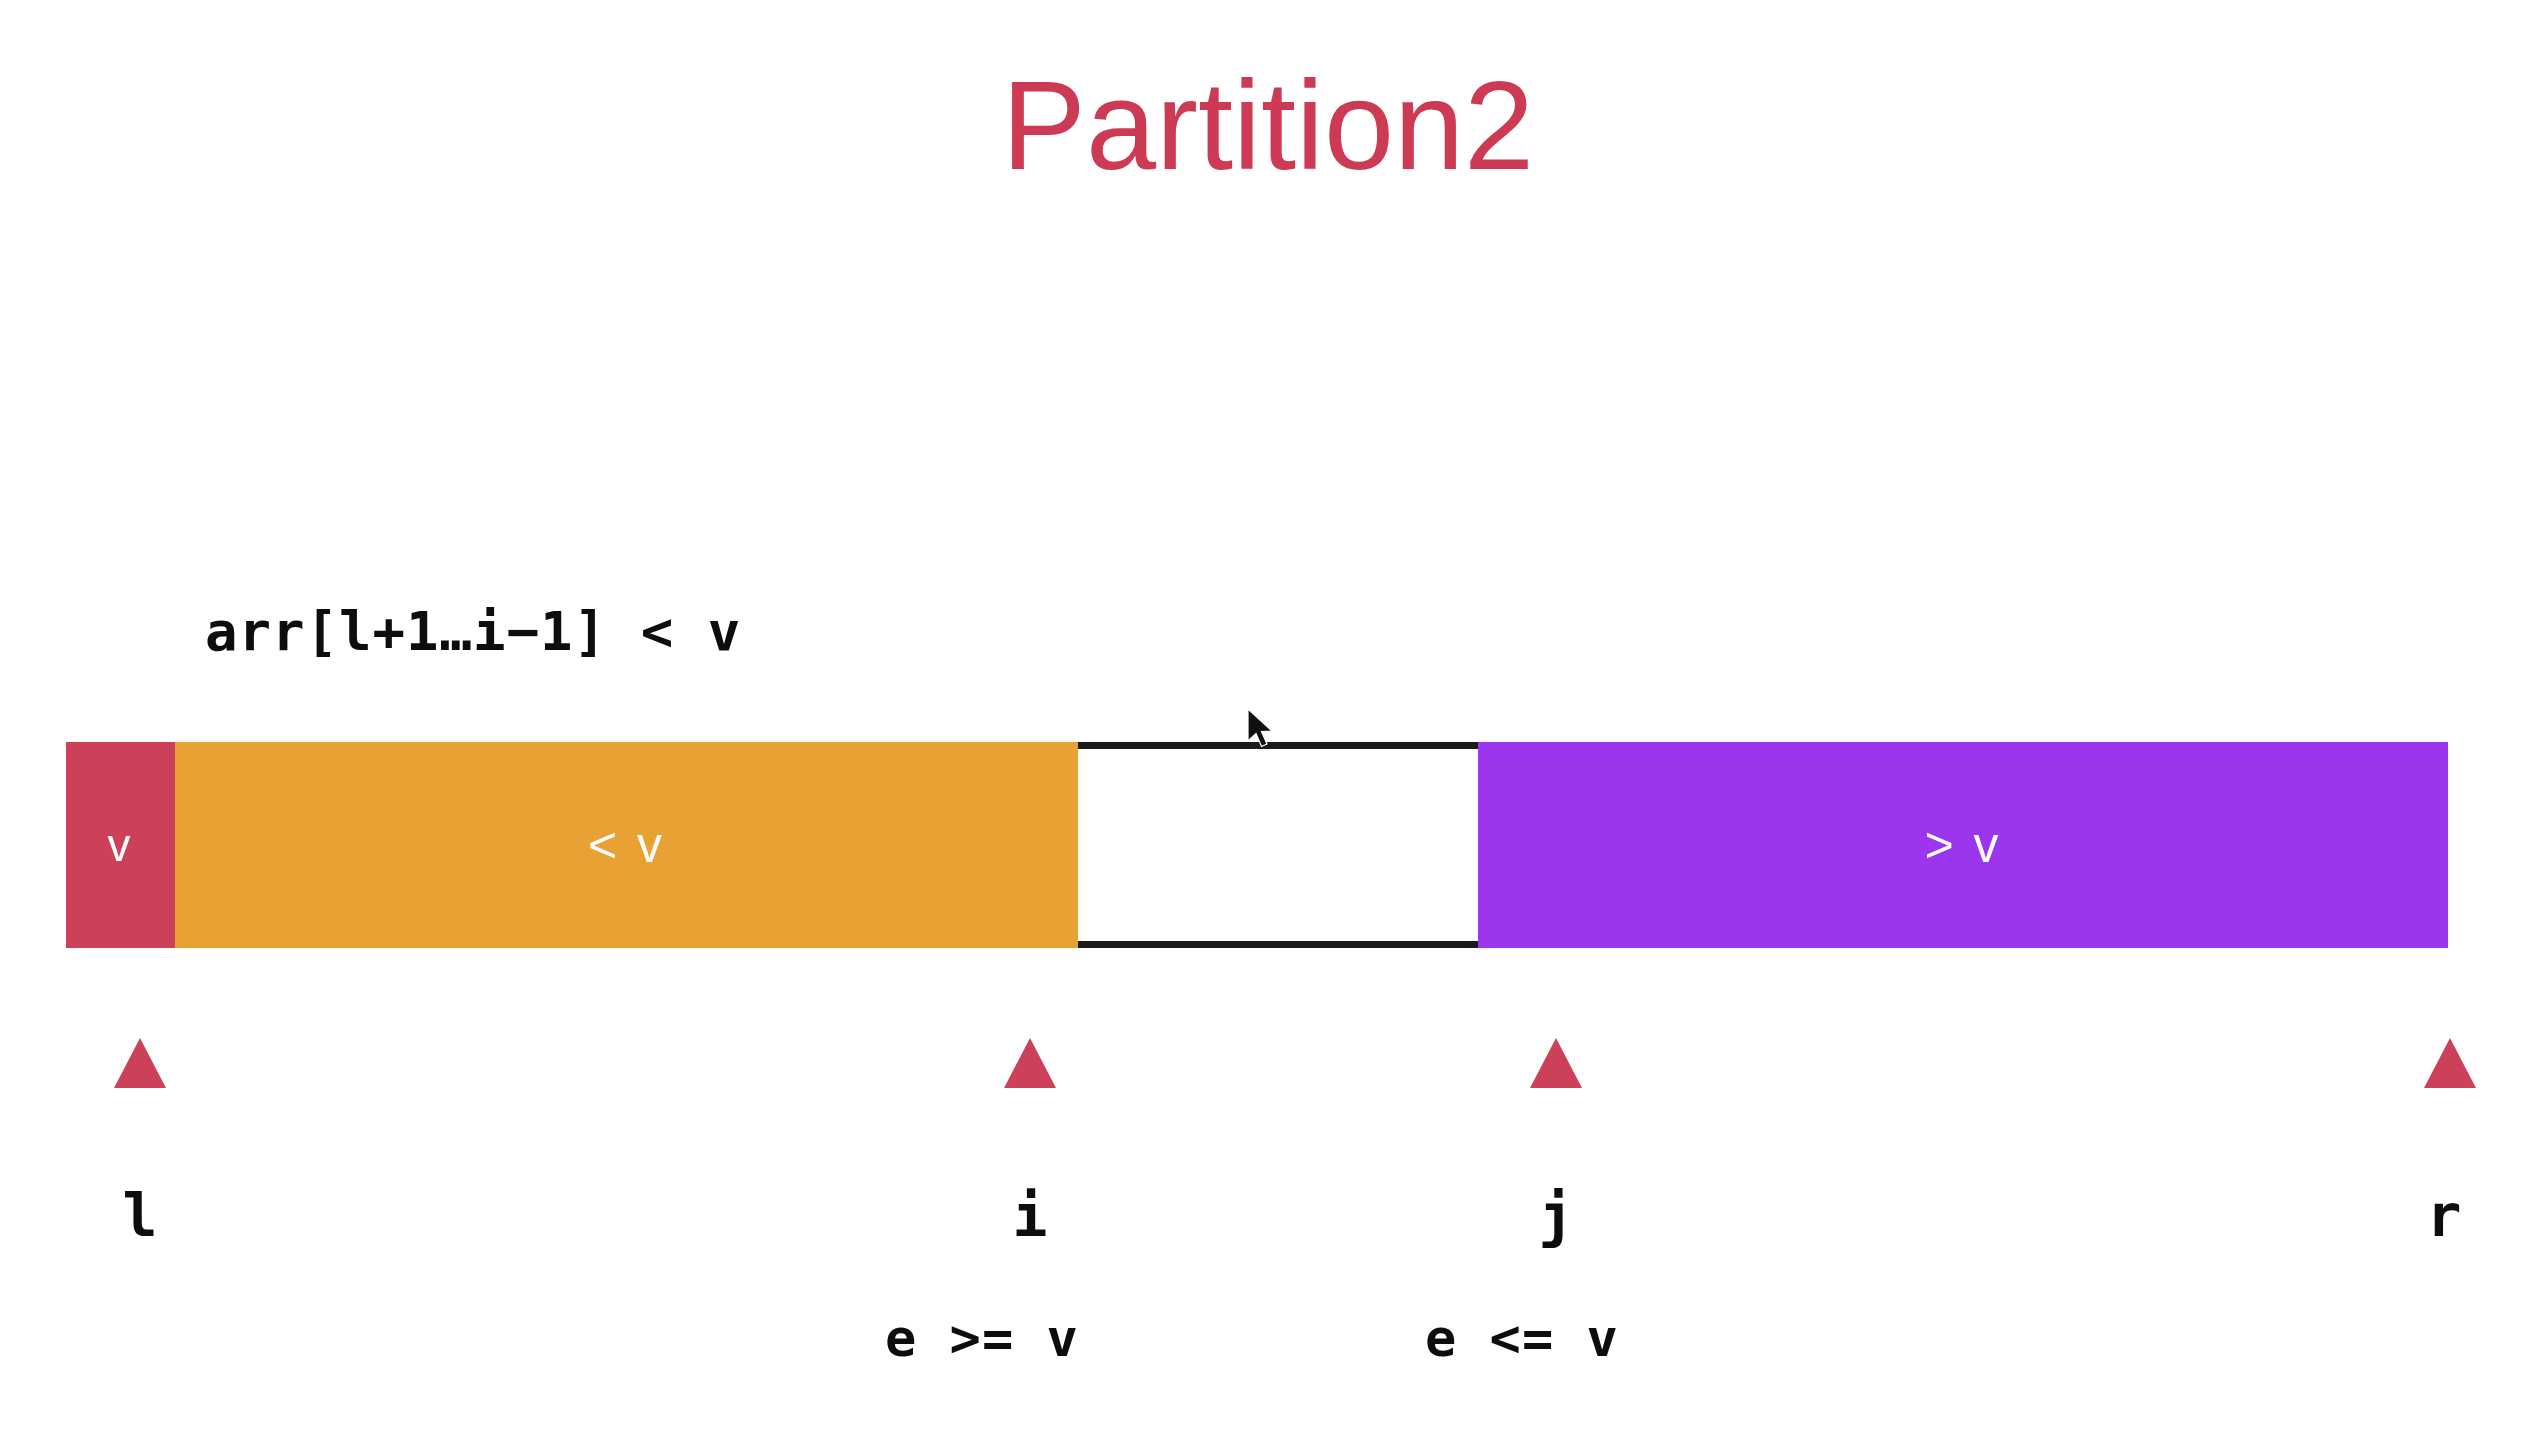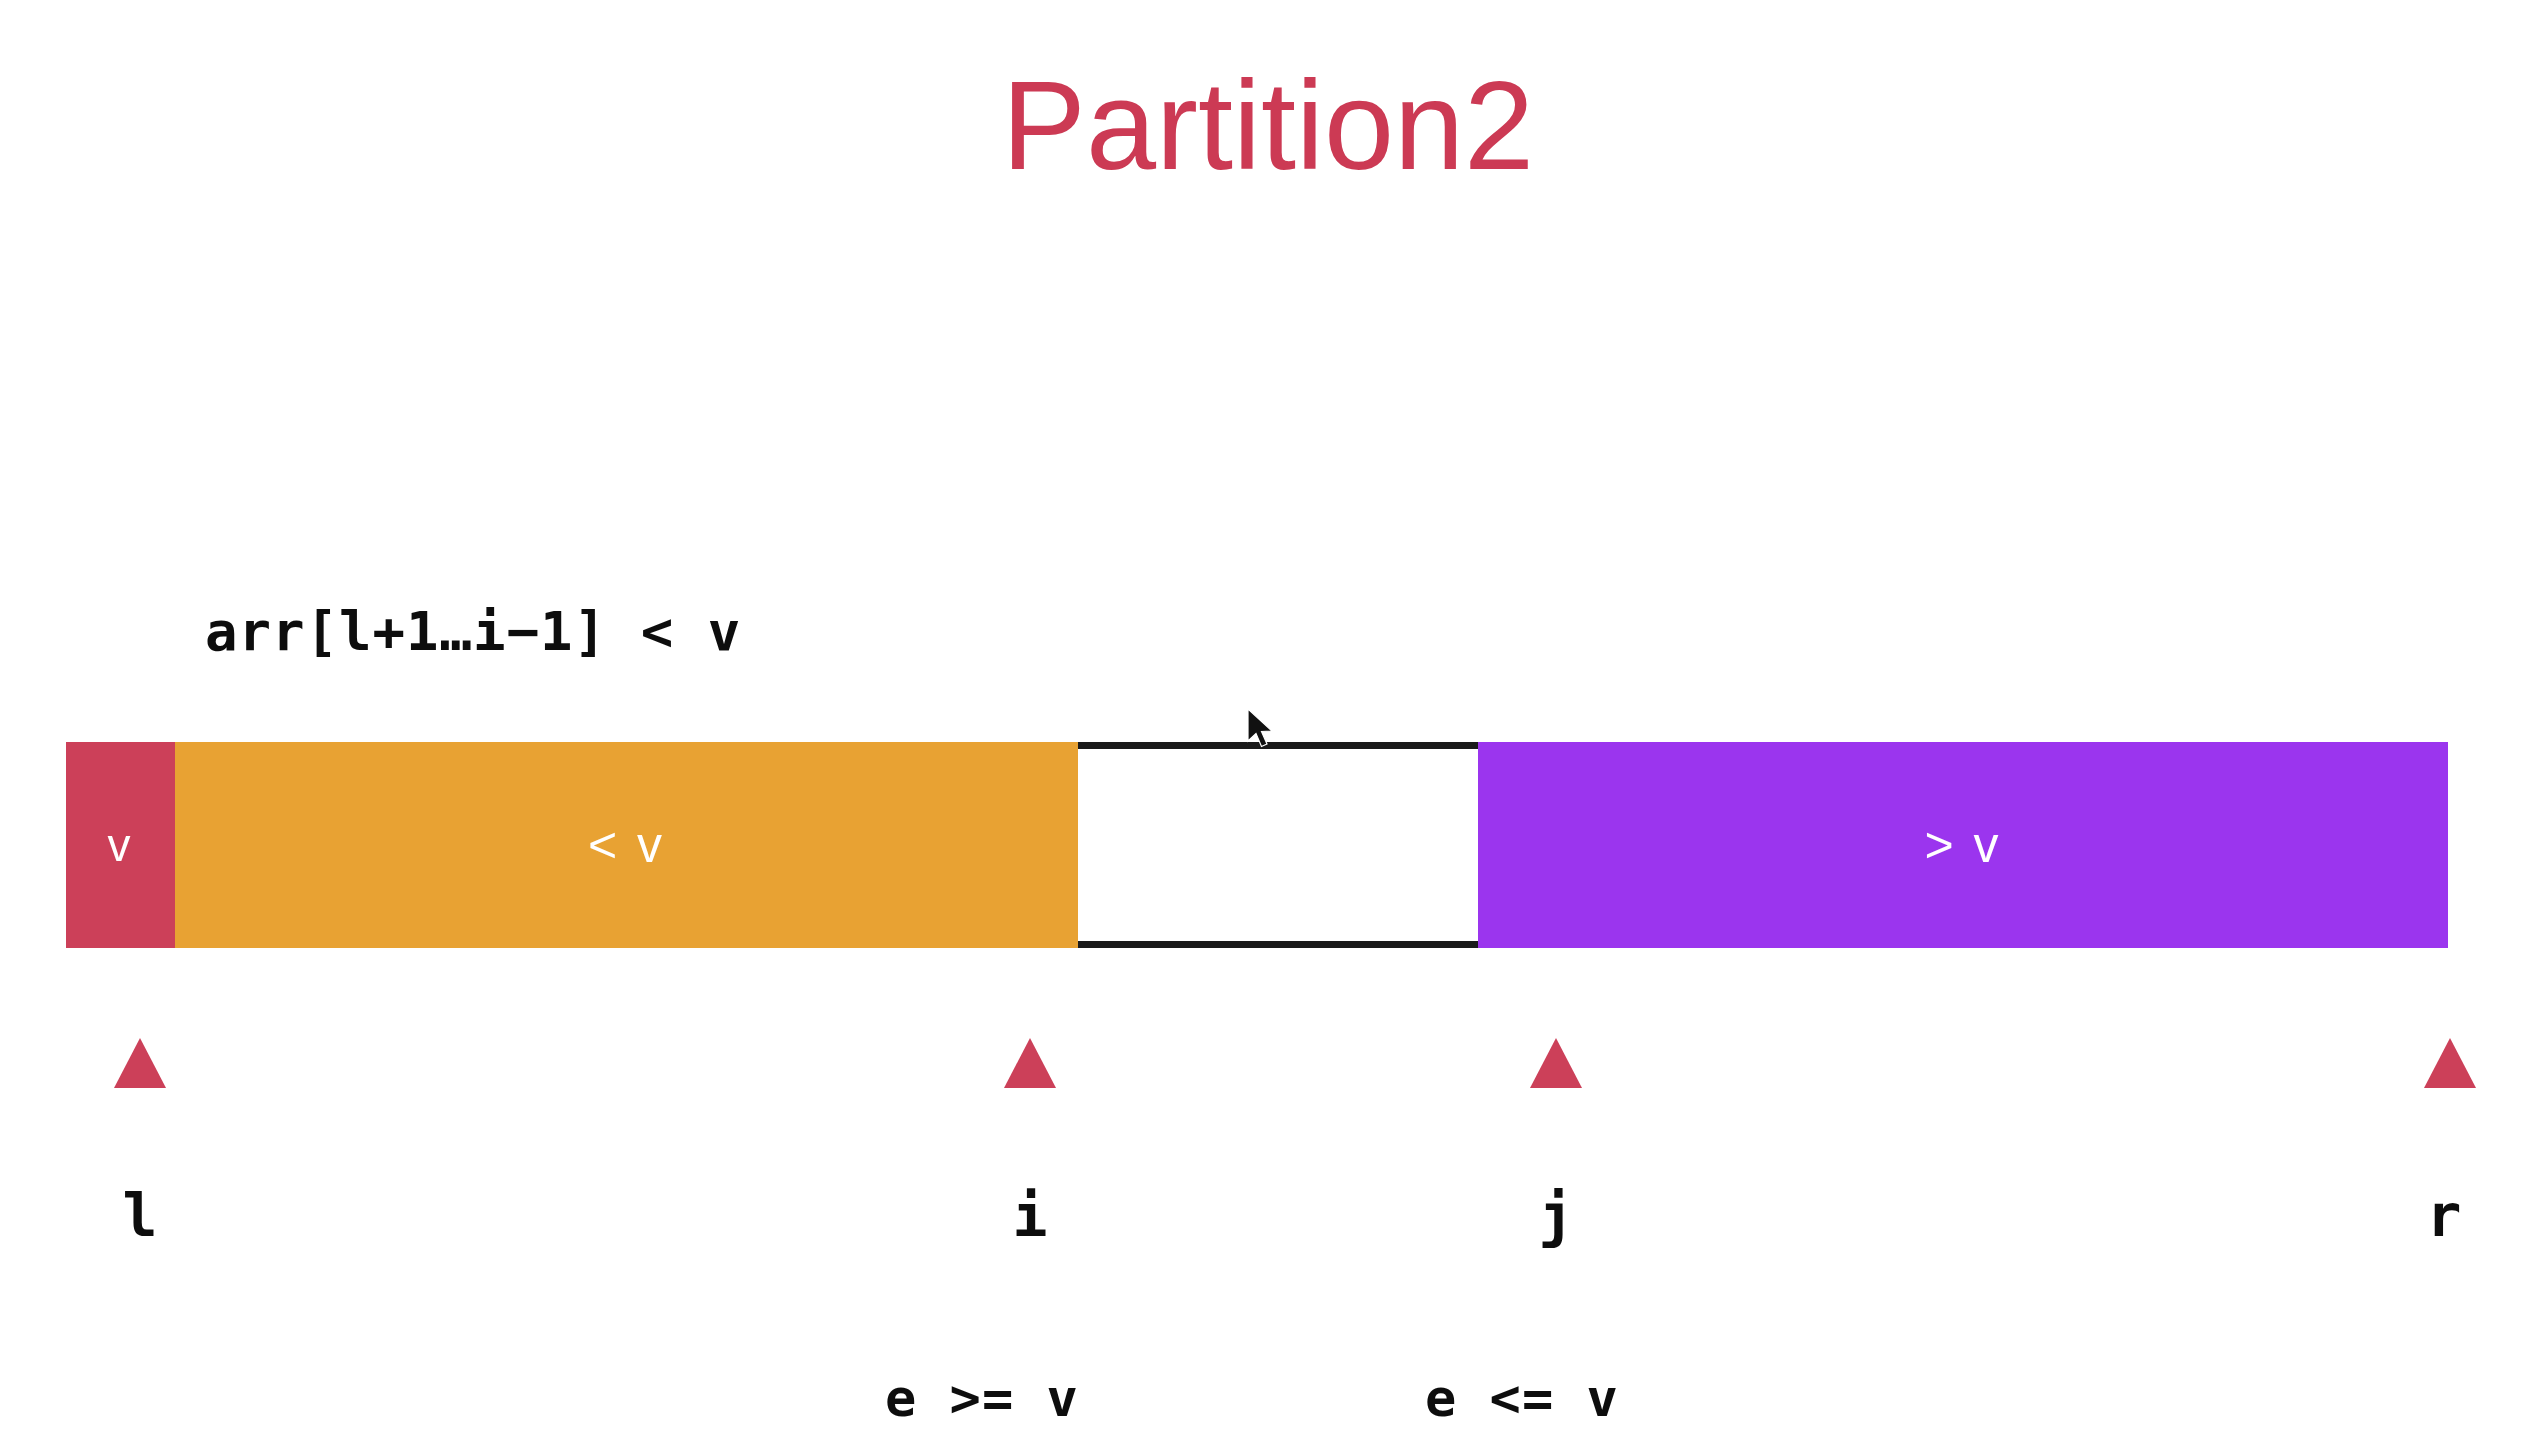--- a/index.html
+++ b/index.html
@@ -114,21 +114,21 @@
     font-weight: 700;
     color: #0d0d0d;
     text-align: center;
     white-space: nowrap;
     width: 90px;
   }
 
   
   .cond {
     position: absolute;
-    top: 1368px;
+    top: 1308px;
     font-family: "DejaVu Sans Mono", monospace;
     font-size: 52px;
     font-weight: 700;
     color: #0d0d0d;
     letter-spacing: 1px;
     white-space: nowrap;
   }
   .cond-left  { left: 885px; }
   .cond-right { left: 1425px; }
 

